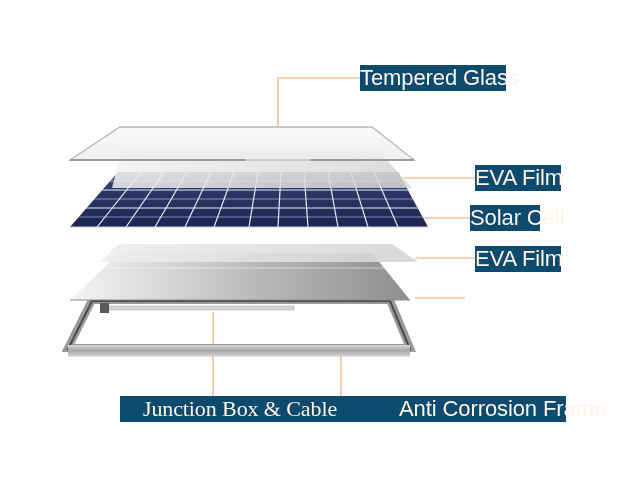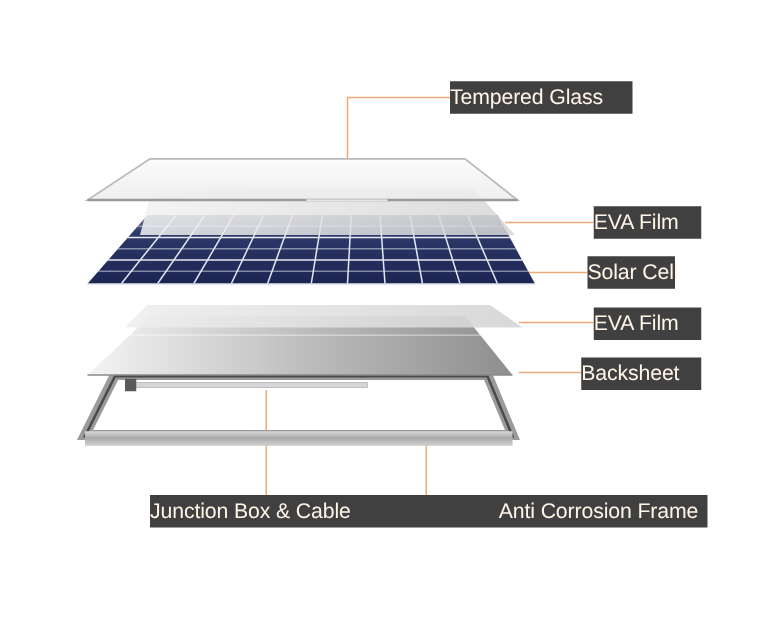--- a/index.html
+++ b/index.html
@@ -5,25 +5,26 @@
     html, body { margin: 0; padding: 0; }
     body {
       width: 620px; height: 500px; overflow: hidden;
       background: #ffffff;
       font-family: "Liberation Sans", "DejaVu Sans", sans-serif;
       position: relative;
     }
     #stage { position: absolute; left: 0; top: 0; width: 620px; height: 500px; }
     .label {
       position: absolute;
-      background: #404040;
+      background: #0c4a6e;
       color: #fff5e8;
-      font-size: 17px;
+      font-size: 22px;
       line-height: 26px;
       height: 26px;
+      text-align: center;
       white-space: nowrap;
       box-sizing: border-box;
       letter-spacing: -0.1px;
     }
     svg.layers { position: absolute; left: 0; top: 0; }
   </style>
 </head>
 <body>
 
 <div id="stage">
@@ -118,16 +119,15 @@
       <polygon points="120,127 372,127 414,160 70,160" fill="url(#glassGrad)" fill-opacity="0.85" stroke="#b9b9b9" stroke-width="1.4"></polygon>
       <line x1="70" y1="160" x2="414" y2="160" stroke="#9a9a9a" stroke-width="2"></line>
       <line x1="245" y1="160" x2="310" y2="160" stroke="#ffffff" stroke-width="1"></line>
     </g>
   </svg>
 
   <div class="label" style="left:360px; top:65px; width:146px;">Tempered Glass</div>
   <div class="label" style="left:475px; top:165px; width:86px;">EVA Film</div>
   <div class="label" style="left:470px; top:205px; width:70px;">Solar Cell</div>
   <div class="label" style="left:475px; top:246px; width:86px;">EVA Film</div>
-  <div class="label" style="left:465px; top:286px; width:96px;">Backsheet</div>
-  <div class="label" style="left:120px; top:396px; width:240px;">Junction Box &amp; Cable</div>
+  <div class="label" style="left:120px; top:396px; width:240px;font-family:Liberation Serif, serif;">Junction Box &amp; Cable</div>
   <div class="label" style="left:360px; top:396px; width:206px;padding-left:39px;">Anti Corrosion Frame</div>
 </div>
 
 </body></html>

